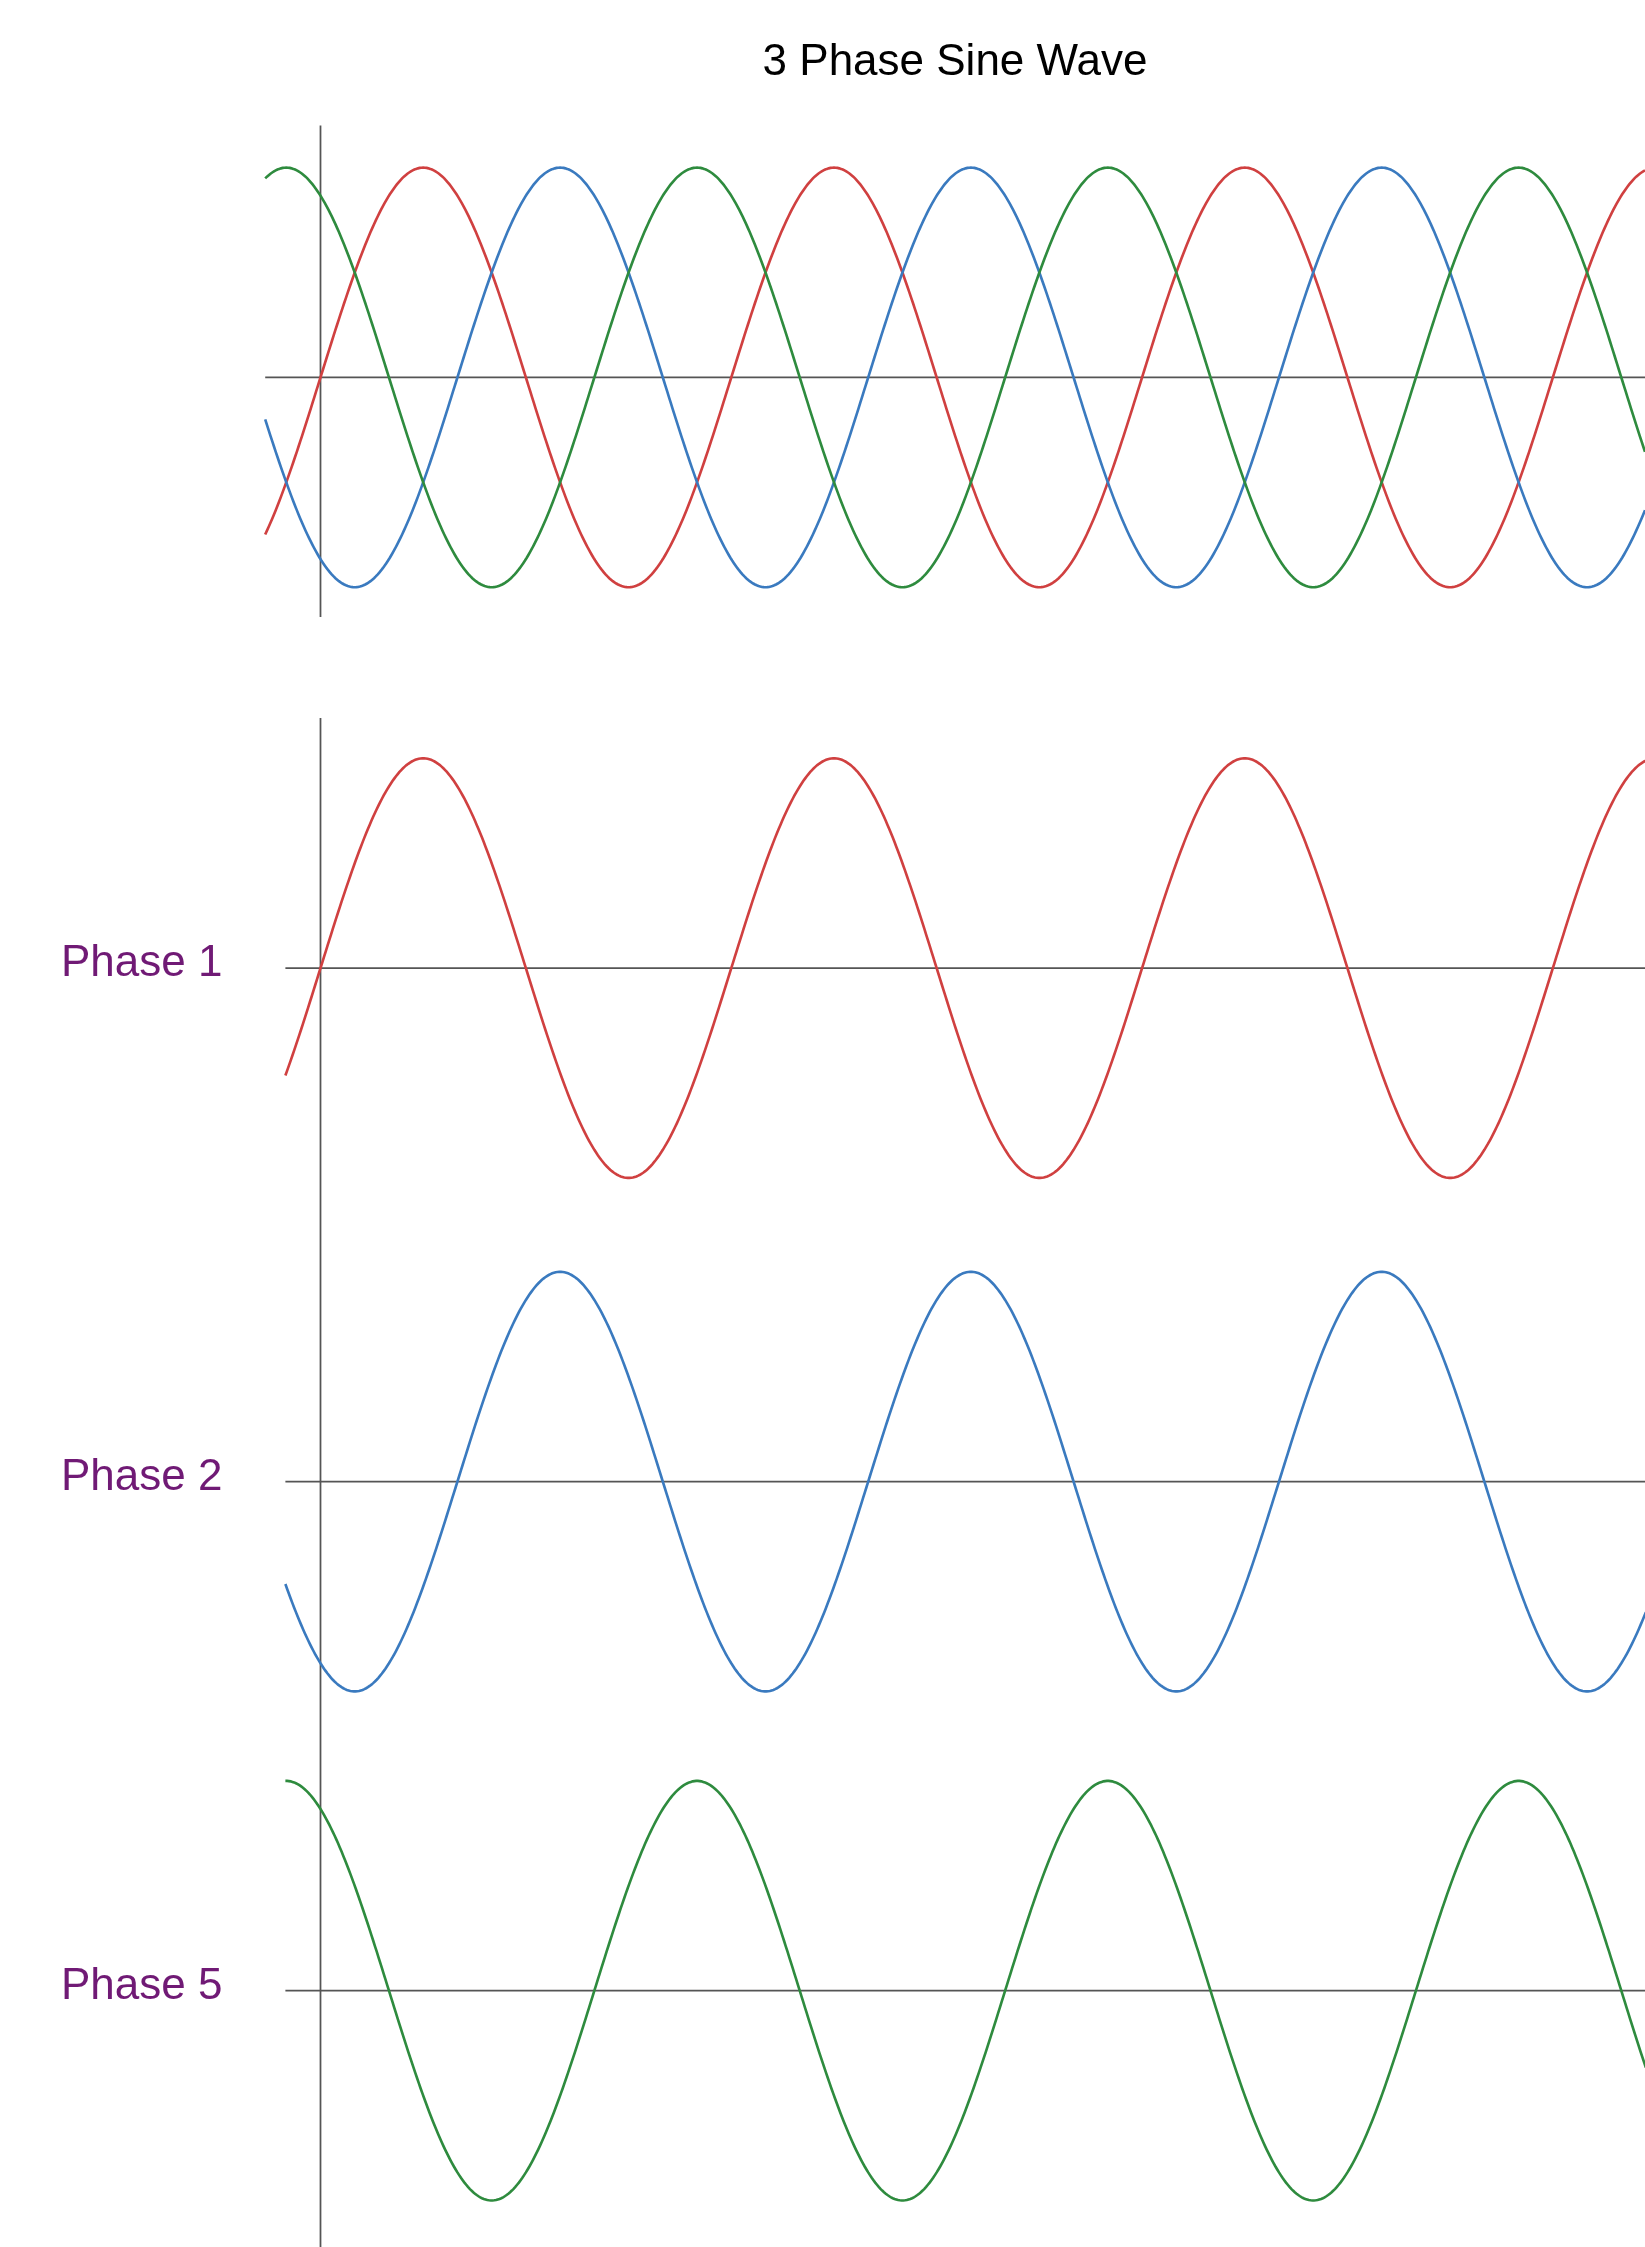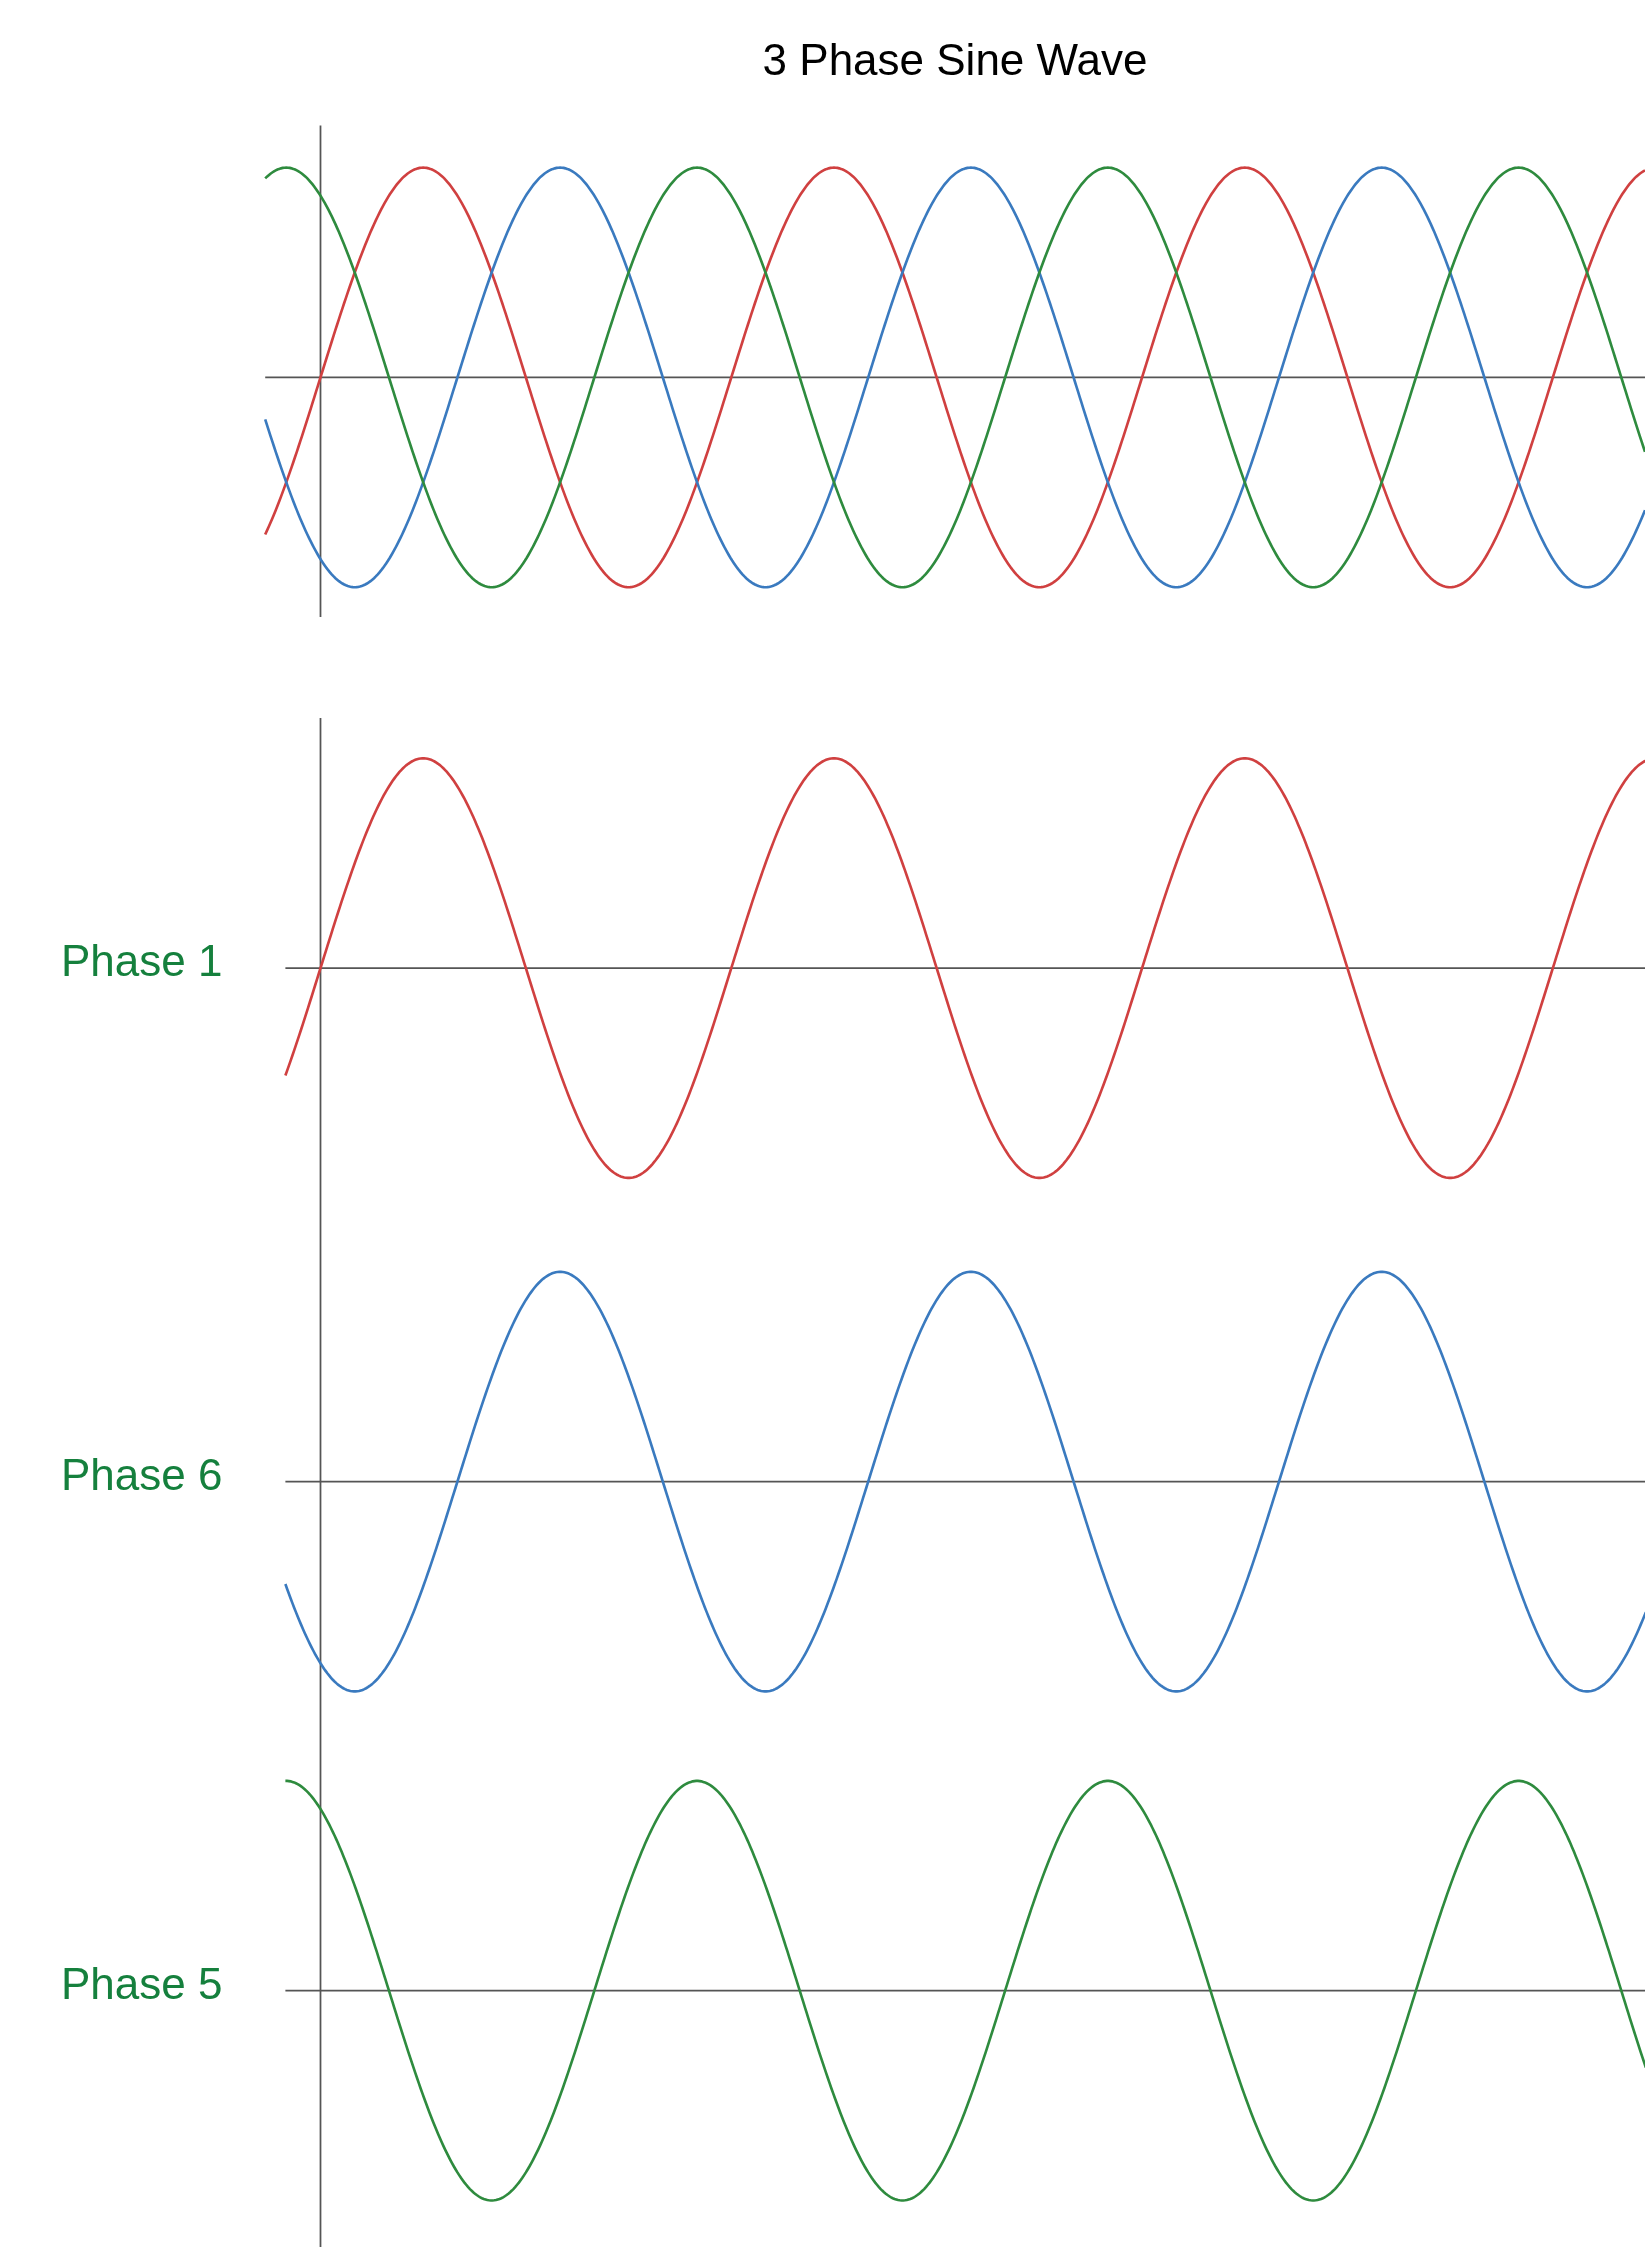--- a/index.html
+++ b/index.html
@@ -1,27 +1,27 @@
 <!DOCTYPE html>
 <html style="font-size:14px"><head>
   <meta charset="utf-8">
   <style>
     html, body { margin: 0; padding: 0; background: #ffffff; }
     body { width: 1646px; height: 2247px; position: relative; overflow: hidden; font-family: "Liberation Sans", "DejaVu Sans", sans-serif; }
     .title { position: absolute; left: 0; width: 1910px; top: 35px; text-align: center; font-size: 44px; color: #000; }
-    .panel-label { position: absolute; left: 61px; font-size: 44px; color: #15803d; line-height: 1; }
+    .panel-label { position: absolute; left: 61px; font-size: 44px; color: #701a75; line-height: 1; }
     svg.plot { position: absolute; left: 0; top: 0; }
   </style>
 </head>
 <body>
 
 <div class="title">3 Phase Sine Wave</div>
 
 <div class="panel-label" style="top:939px">Phase 1</div>
-<div class="panel-label" style="top:1453px">Phase 6</div>
+<div class="panel-label" style="top:1453px">Phase 2</div>
 <div class="panel-label" style="top:1962px">Phase 5</div>
 
 <svg class="plot" id="plot" width="1646" height="2247" viewBox="0 0 1875 2560">
   <g id="axes">
       <line x1="302" y1="430" x2="1875" y2="430" stroke="#555555" stroke-width="2"></line>
       <line x1="365" y1="143" x2="365" y2="703" stroke="#555555" stroke-width="2"></line>
       <line x1="325" y1="1103" x2="1875" y2="1103" stroke="#555555" stroke-width="2"></line>
       <line x1="365" y1="818" x2="365" y2="2560" stroke="#555555" stroke-width="2"></line>
       <line x1="325" y1="1688" x2="1875" y2="1688" stroke="#555555" stroke-width="2"></line>
       <line x1="325" y1="2268" x2="1875" y2="2268" stroke="#555555" stroke-width="2"></line>

